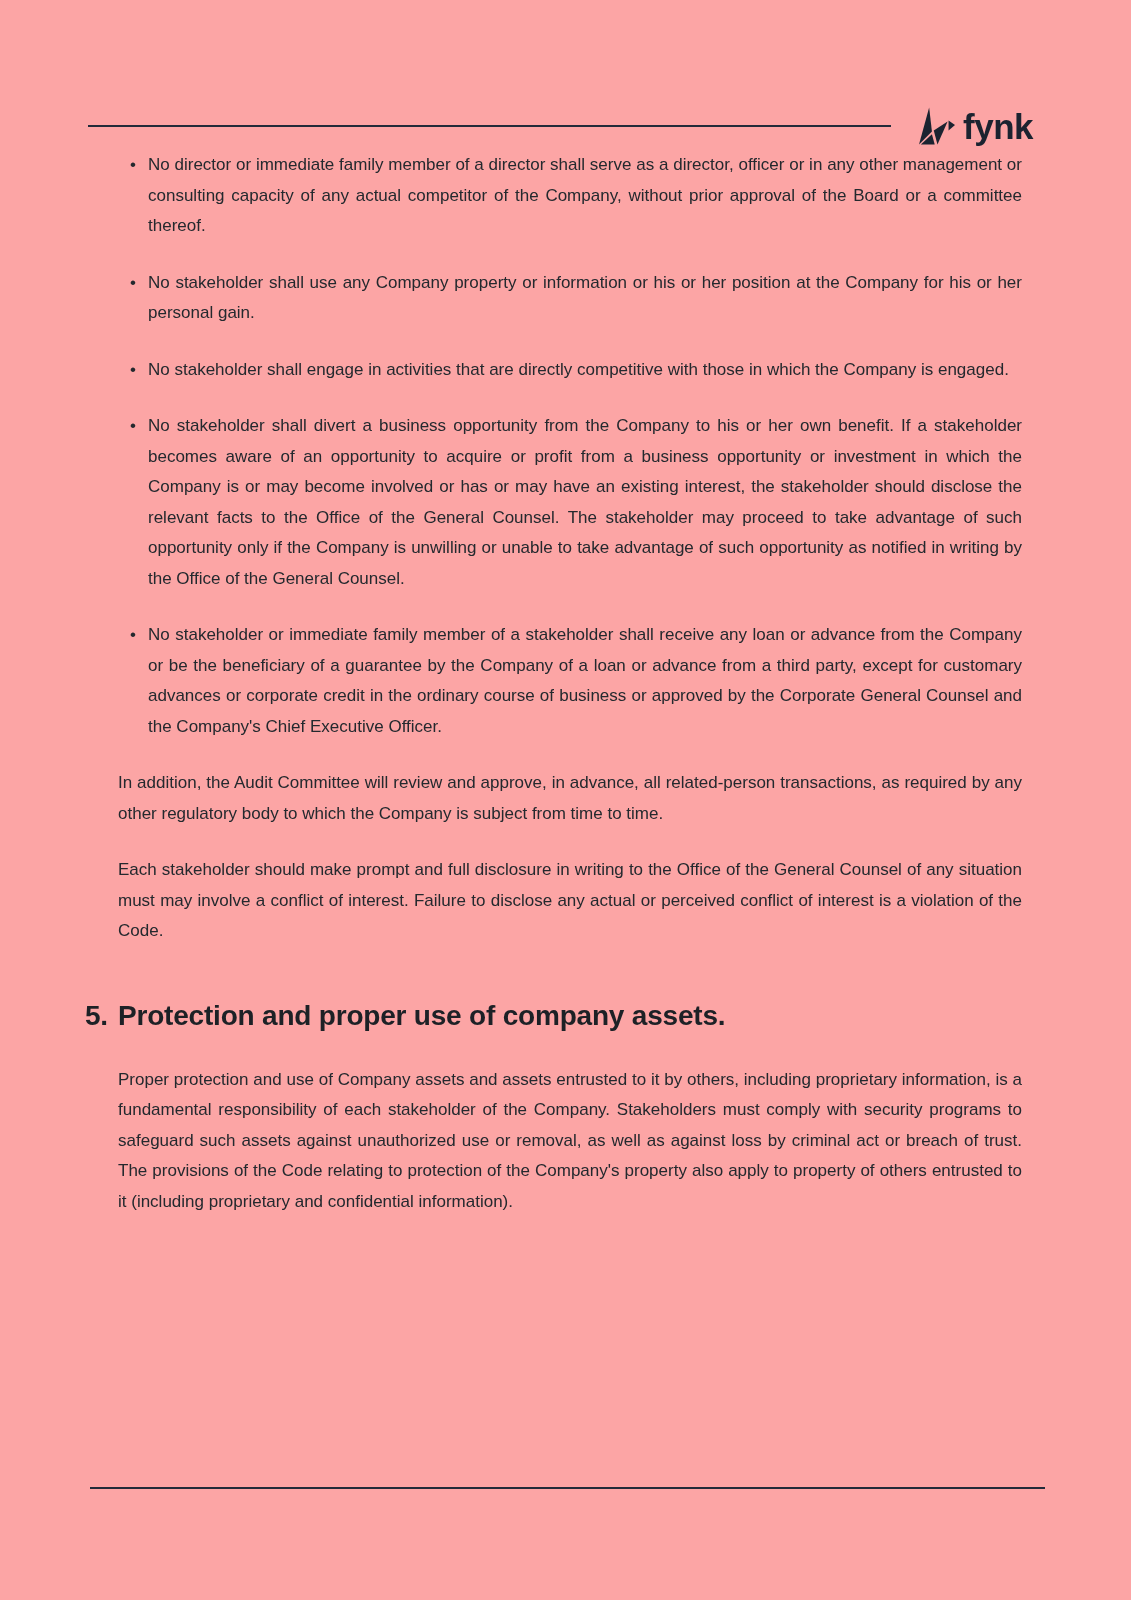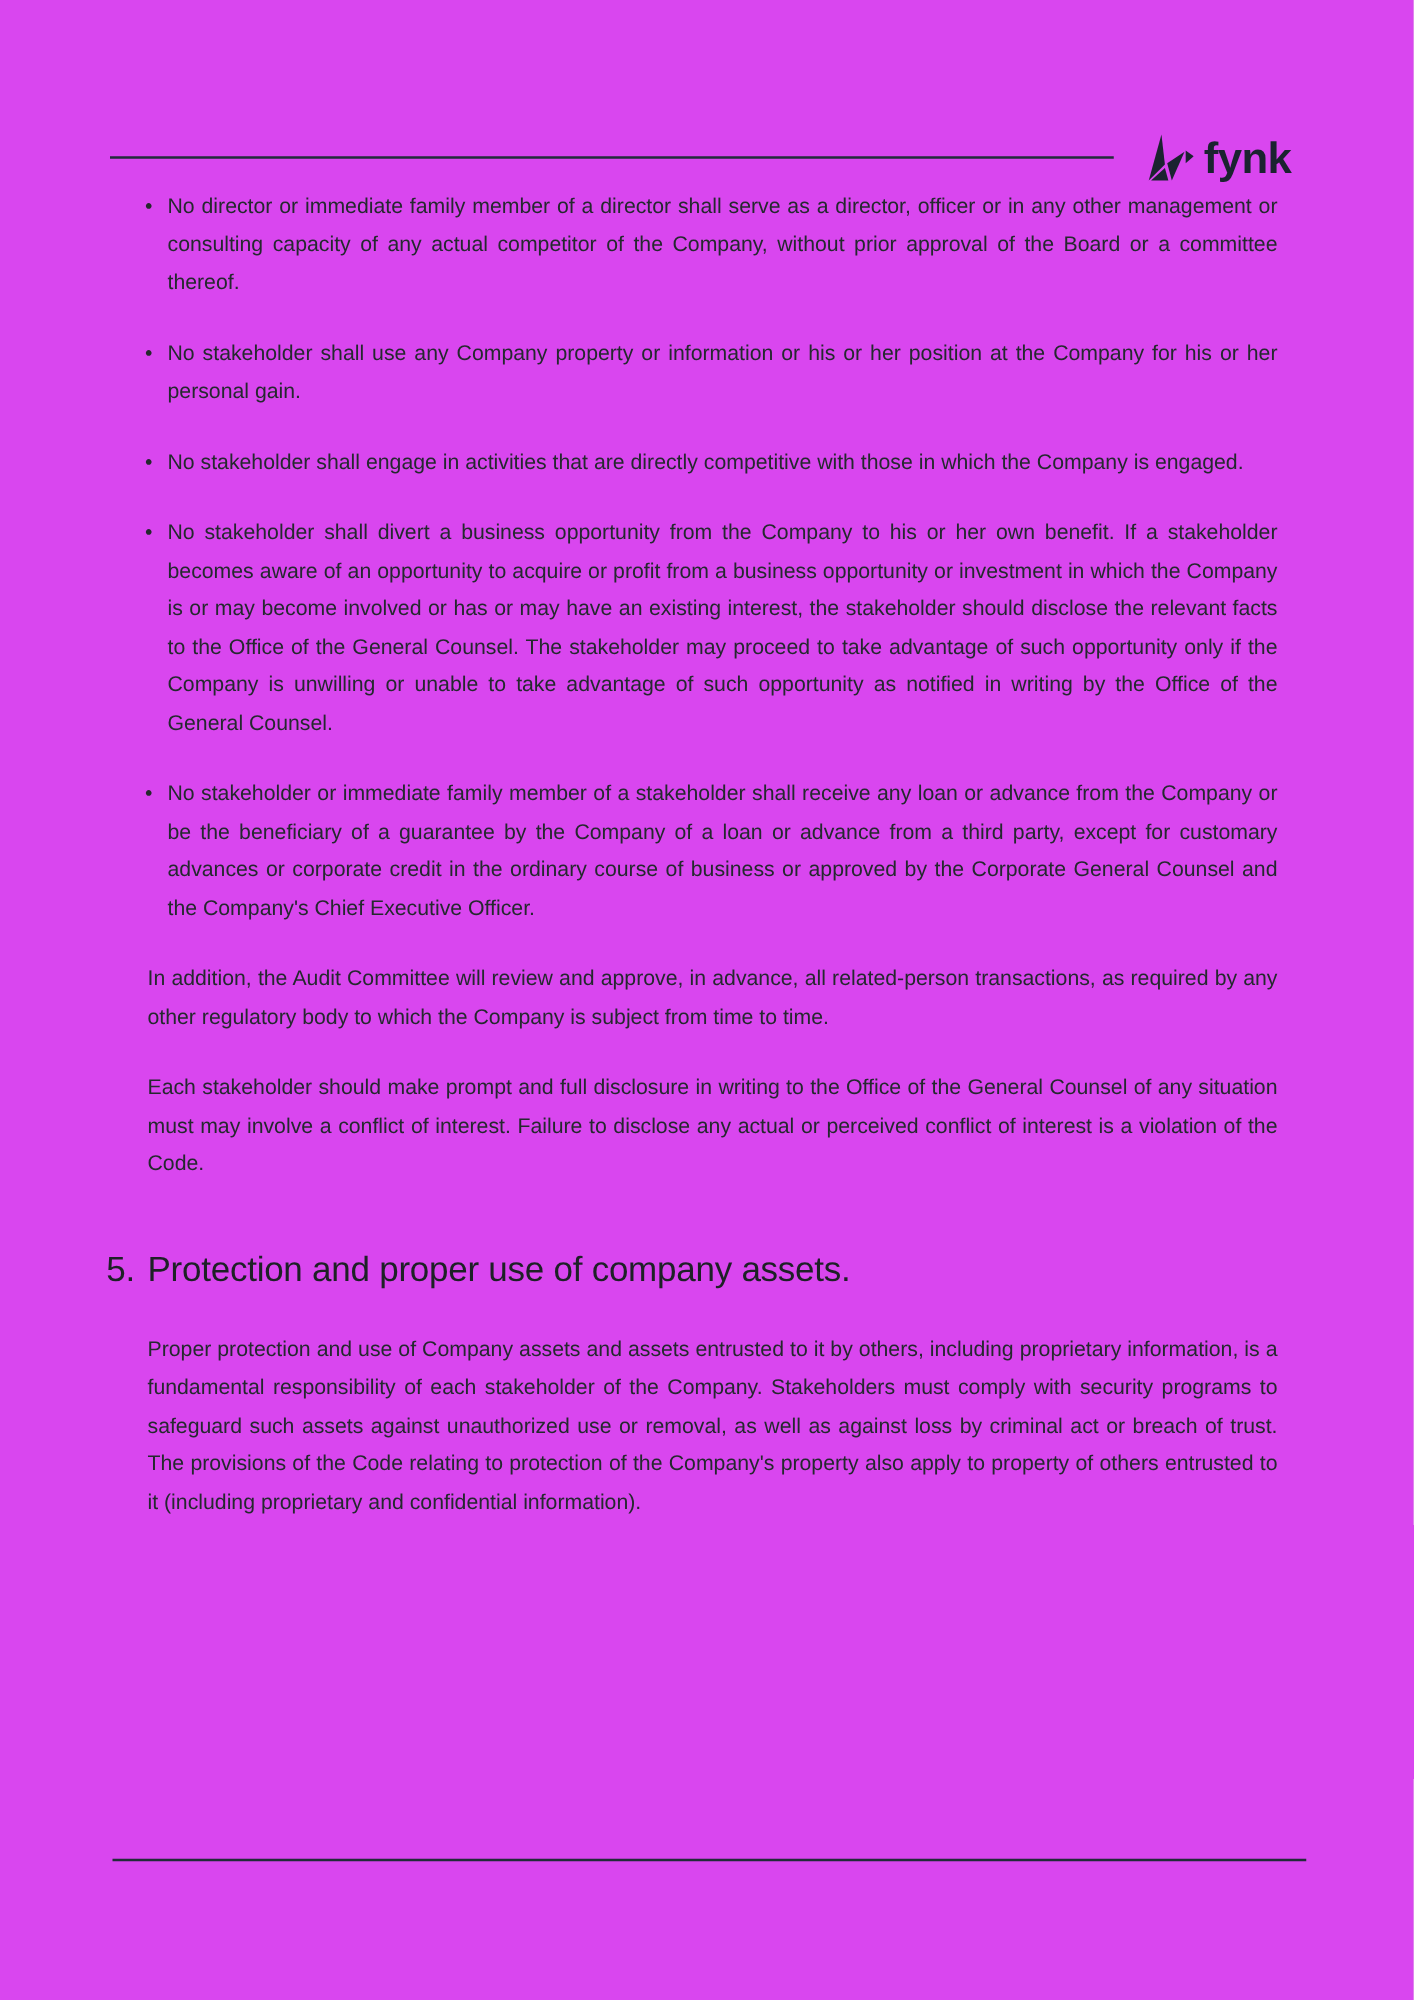--- a/index.html
+++ b/index.html
@@ -1,20 +1,20 @@
 <!DOCTYPE html>
 <html><head>
 <meta charset="utf-8">
 <style>
   html,body{margin:0;padding:0;background:#e8e8e8;}
   .page{
     position:relative;
     width:1131px;height:1600px;
     margin:0 auto;
-    background:#d946ef;
+    background:#fca5a5;
     font-family:"Liberation Sans","DejaVu Sans",sans-serif;
     color:#24292e;
     box-sizing:border-box;
     overflow:hidden;
   }
   
   .header{
     position:absolute;top:100px;left:88px;right:98px;height:52px;
     display:flex;align-items:center;gap:16px;
   }
@@ -26,38 +26,38 @@
     line-height:1;
   }
   
   .content{
     position:absolute;top:150px;left:118px;right:109px;
     font-size:17px;line-height:30.5px;
   }
   ul.bullets{margin:0;padding:0;list-style:none;}
   ul.bullets li{
     position:relative;
-    margin:0 0 26px 16px;
+    margin:0 0 26px 30px;
     text-align:justify;
     text-justify:inter-word;
   }
   ul.bullets li::before{
     content:"•";
     position:absolute;left:-18px;top:0;
     color:#24292e;
   }
   .content p{
     margin:26px 0;
     text-align:justify;
     text-justify:inter-word;
   }
   h2.section-heading{
     margin:52px 0 32px -33px;
     font-size:28px;line-height:34px;
-    font-weight:400;color:#1d2126;
+    font-weight:700;color:#1d2126;
     letter-spacing:-0.2px;
   }
   h2.section-heading .sec-num{display:inline-block;min-width:33px;}
   
   .footer{
     position:absolute;top:1487px;left:90px;right:86px;
   }
   .footer-rule{height:2px;background:#222b3a;}
   .footer-links{
     margin:11px 0 0 50px;

